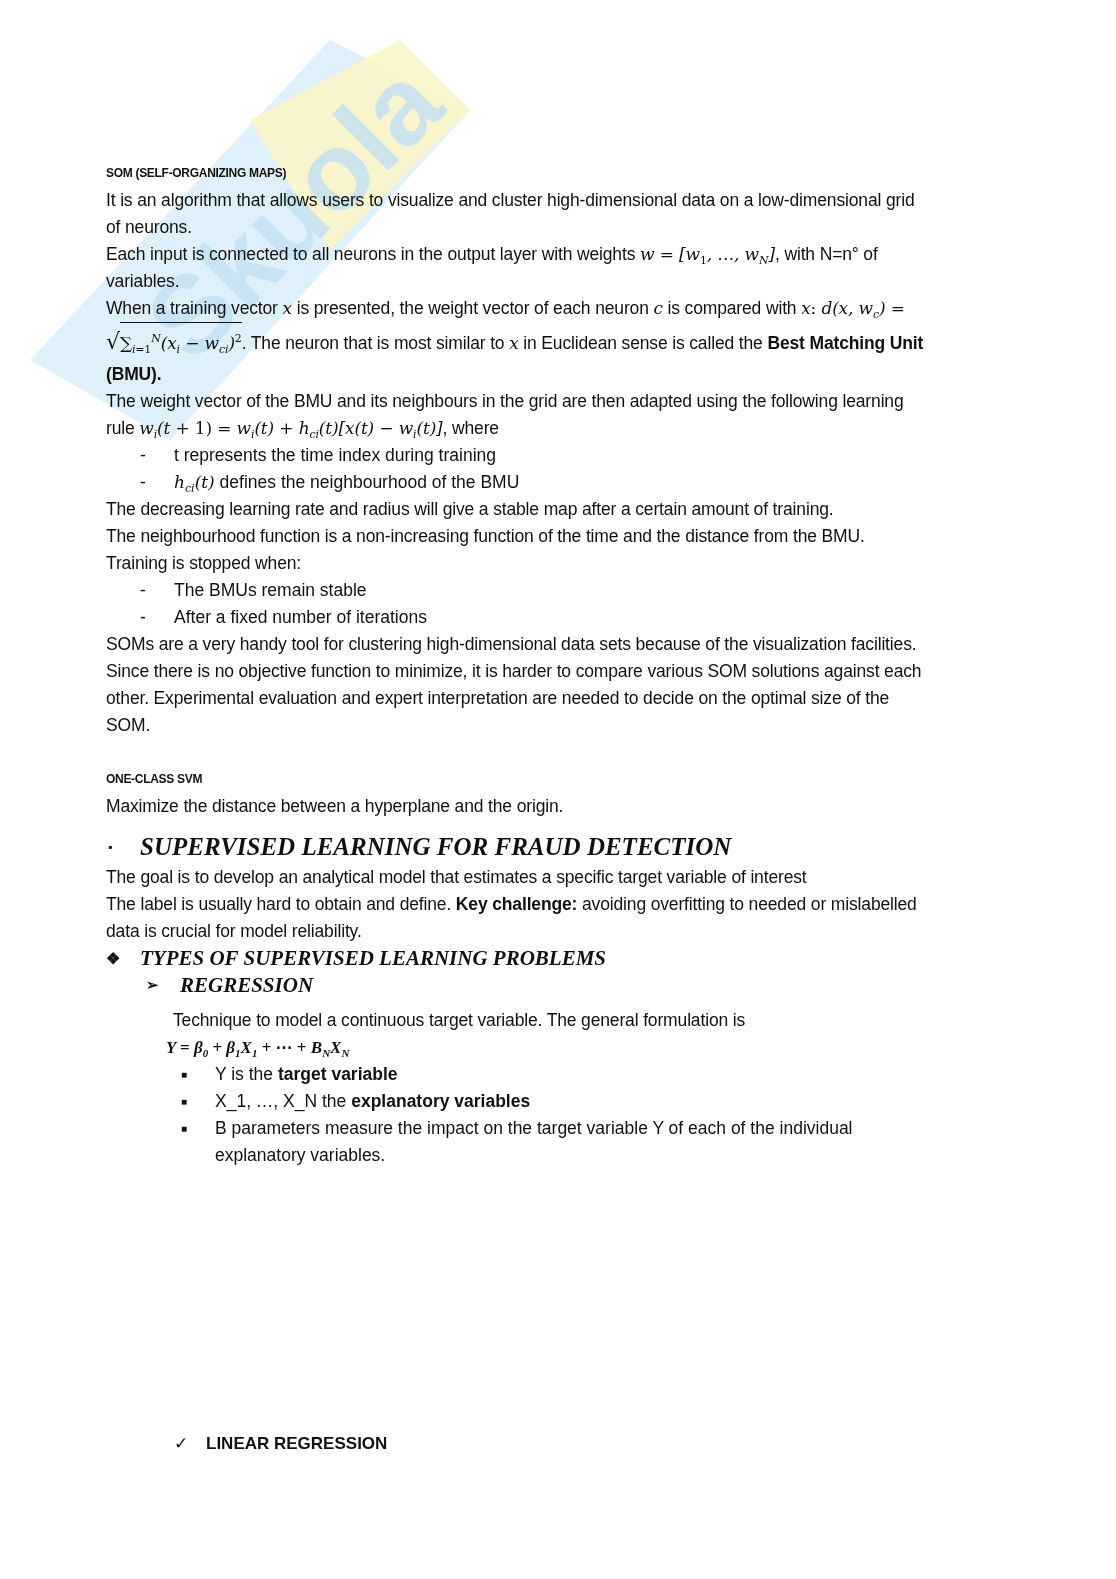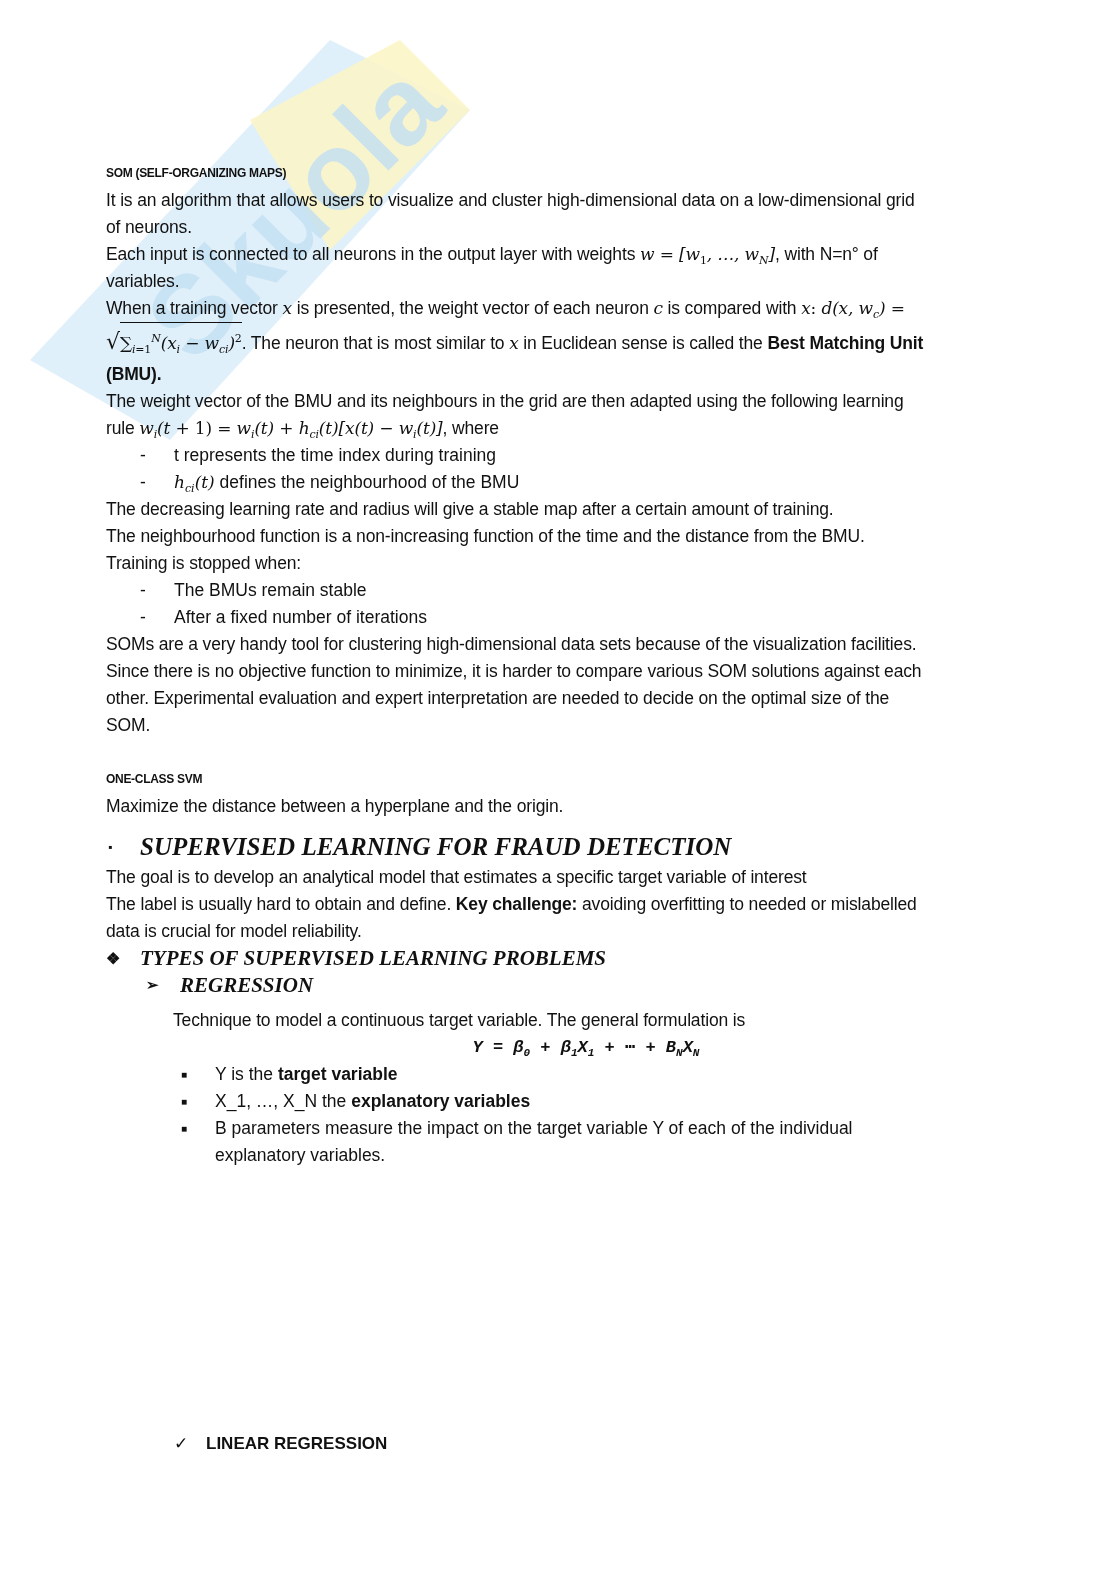--- a/index.html
+++ b/index.html
@@ -32,21 +32,21 @@
       font-size: 21px; line-height: 27px; display: flex; align-items: center;
     }
     .h2 .mark { font-style: normal; font-size: 16px; width: 34px; }
     .h3 {
       font-family: "Liberation Serif", "DejaVu Serif", serif; font-style: italic; font-weight: bold;
       font-size: 21px; line-height: 27px; display: flex; align-items: center; padding-left: 40px;
     }
     .h3 .mark { font-style: normal; font-size: 15px; width: 34px; }
     .indent { padding-left: 67px; margin-top: 8px; }
     .formula {
-      text-align: center; font-family: Liberation Mono, monospace;
+      text-align: left; font-family: Liberation Serif, serif;
       font-style: italic; font-weight: bold; font-size: 17px; line-height: 27px; padding-left: 60px;
     }
     .sq-list .item { display: flex; padding-left: 75px; font-size: 17.5px; line-height: 27px; }
     .sq-list .item .mark { width: 34px; font-size: 10px; }
     .sq-list .item .txt { width: 700px; }
     .check {
       position: absolute; left: 174px; top: 1433px; display: flex; align-items: center;
       font-size: 17px; font-weight: bold; z-index: 1;
     }
     .check .mark { width: 32px; font-weight: normal; font-size: 17px; }

